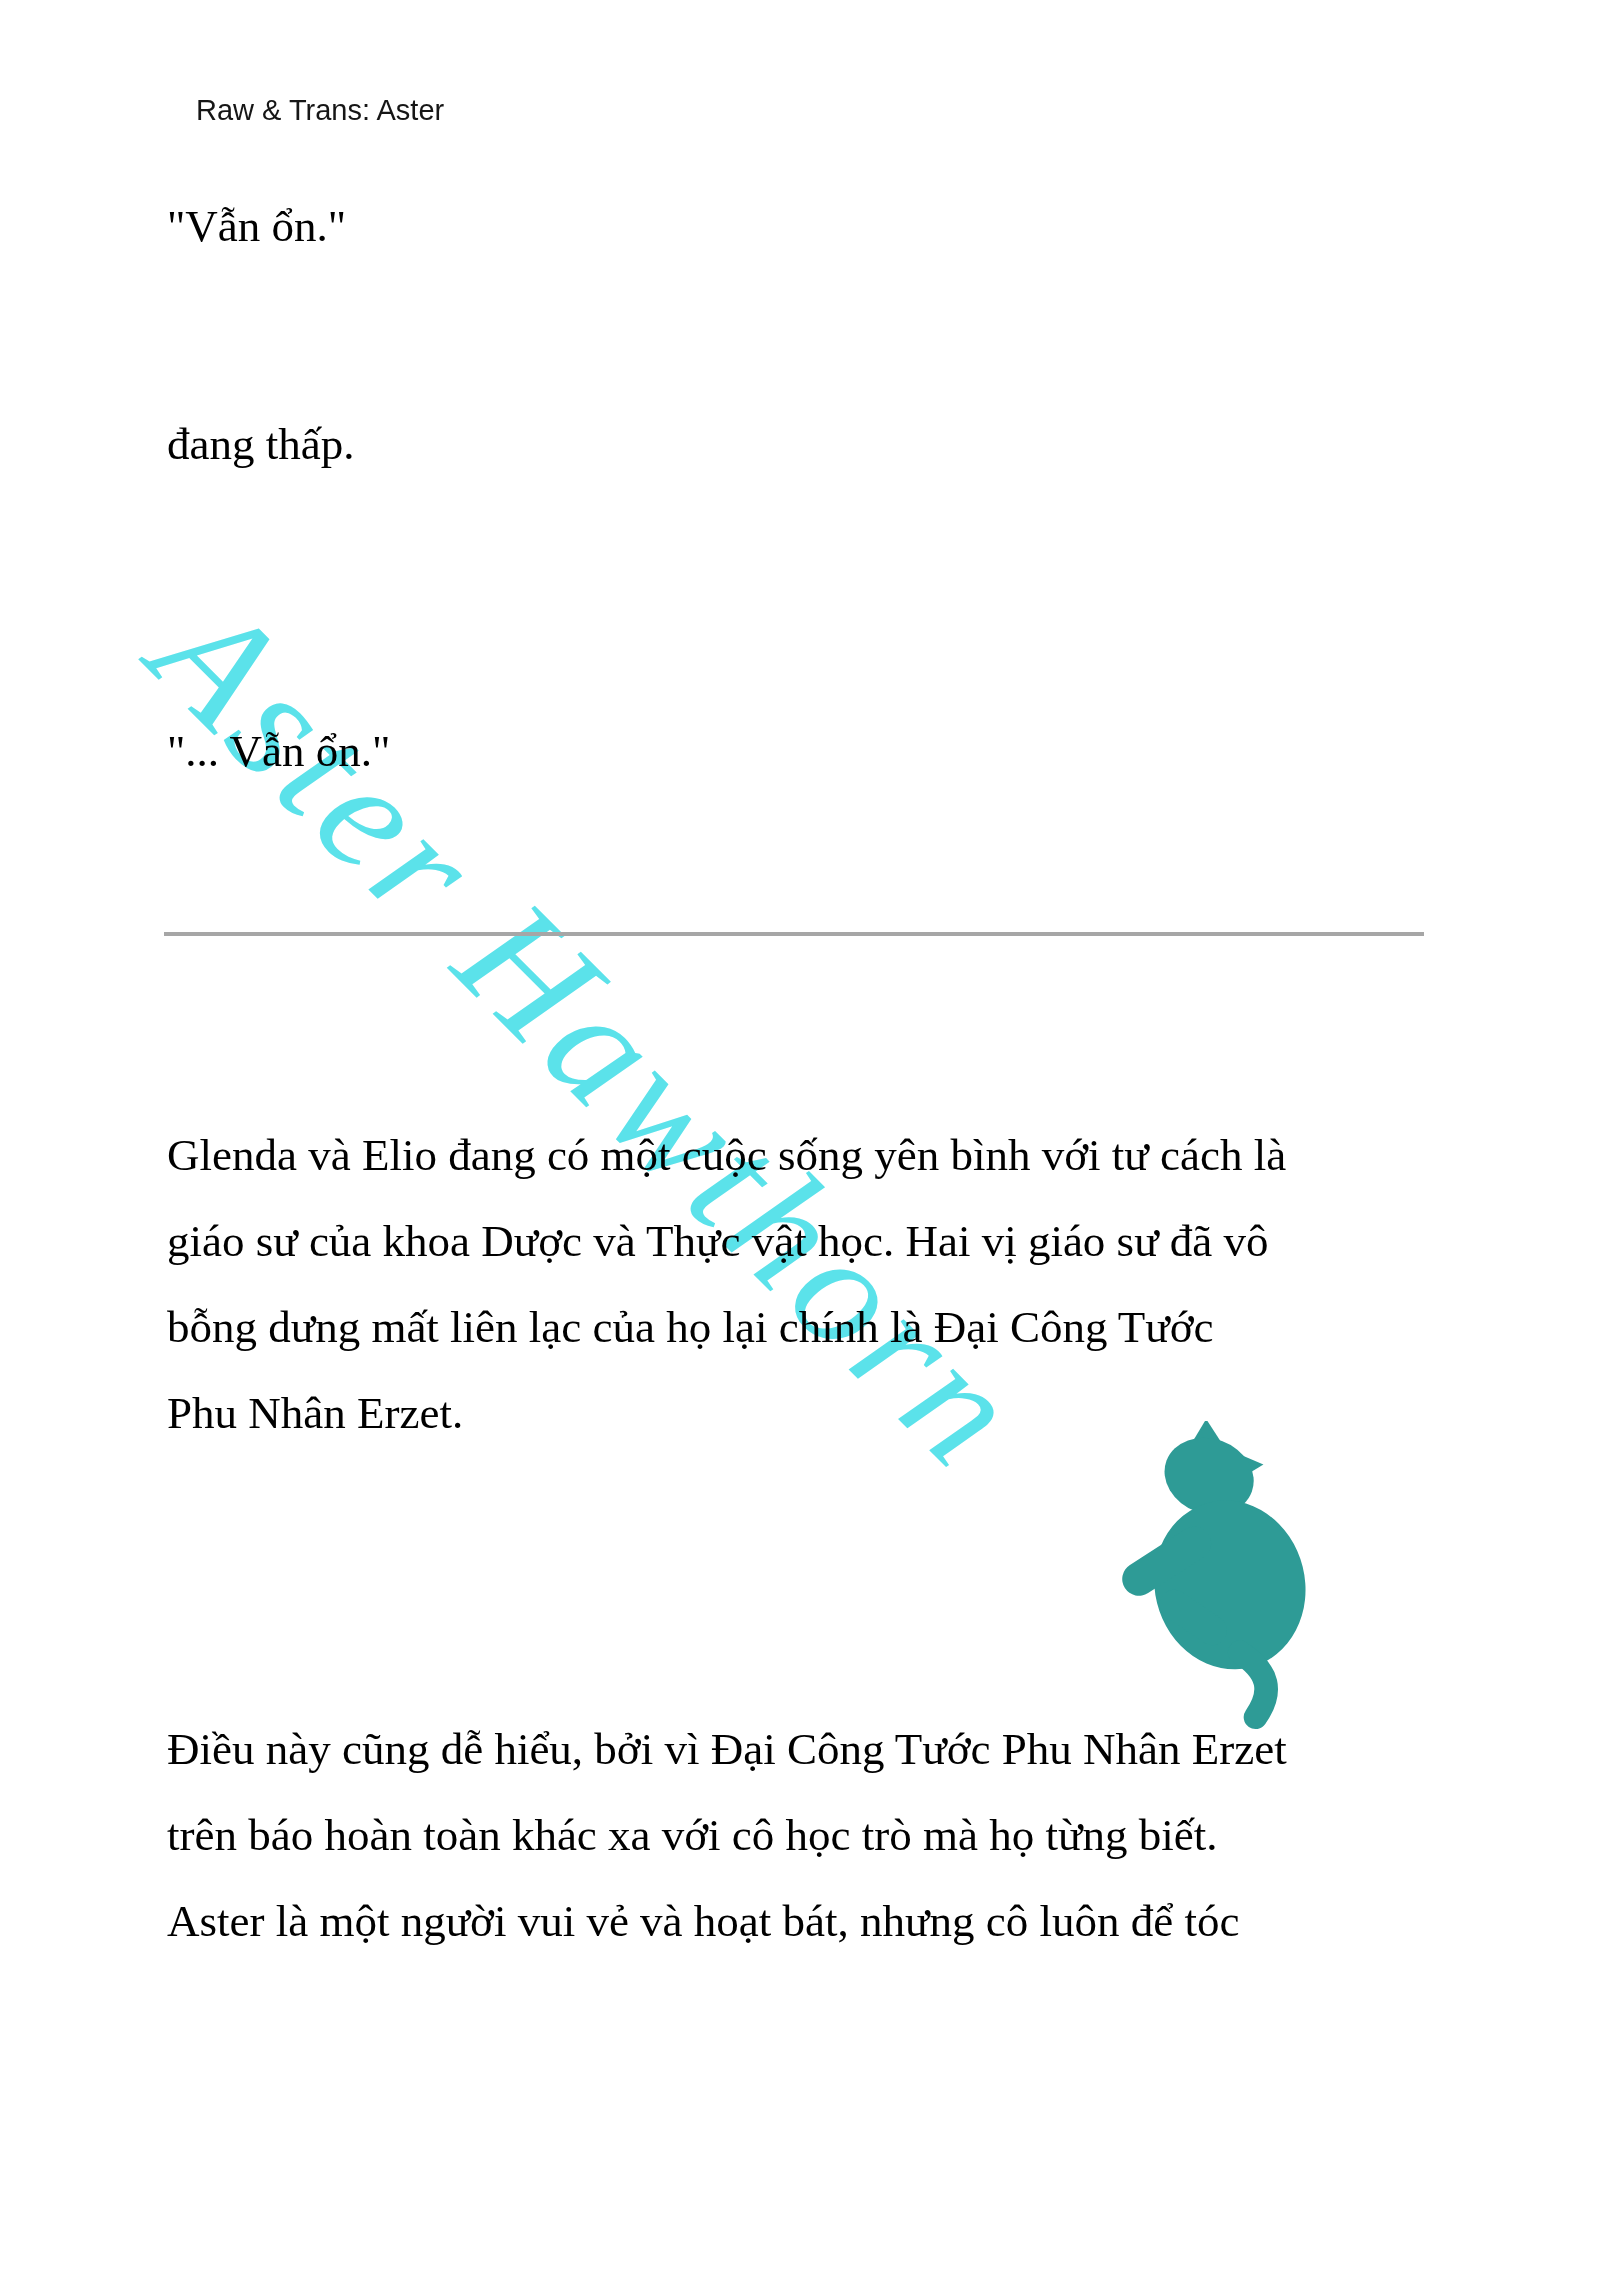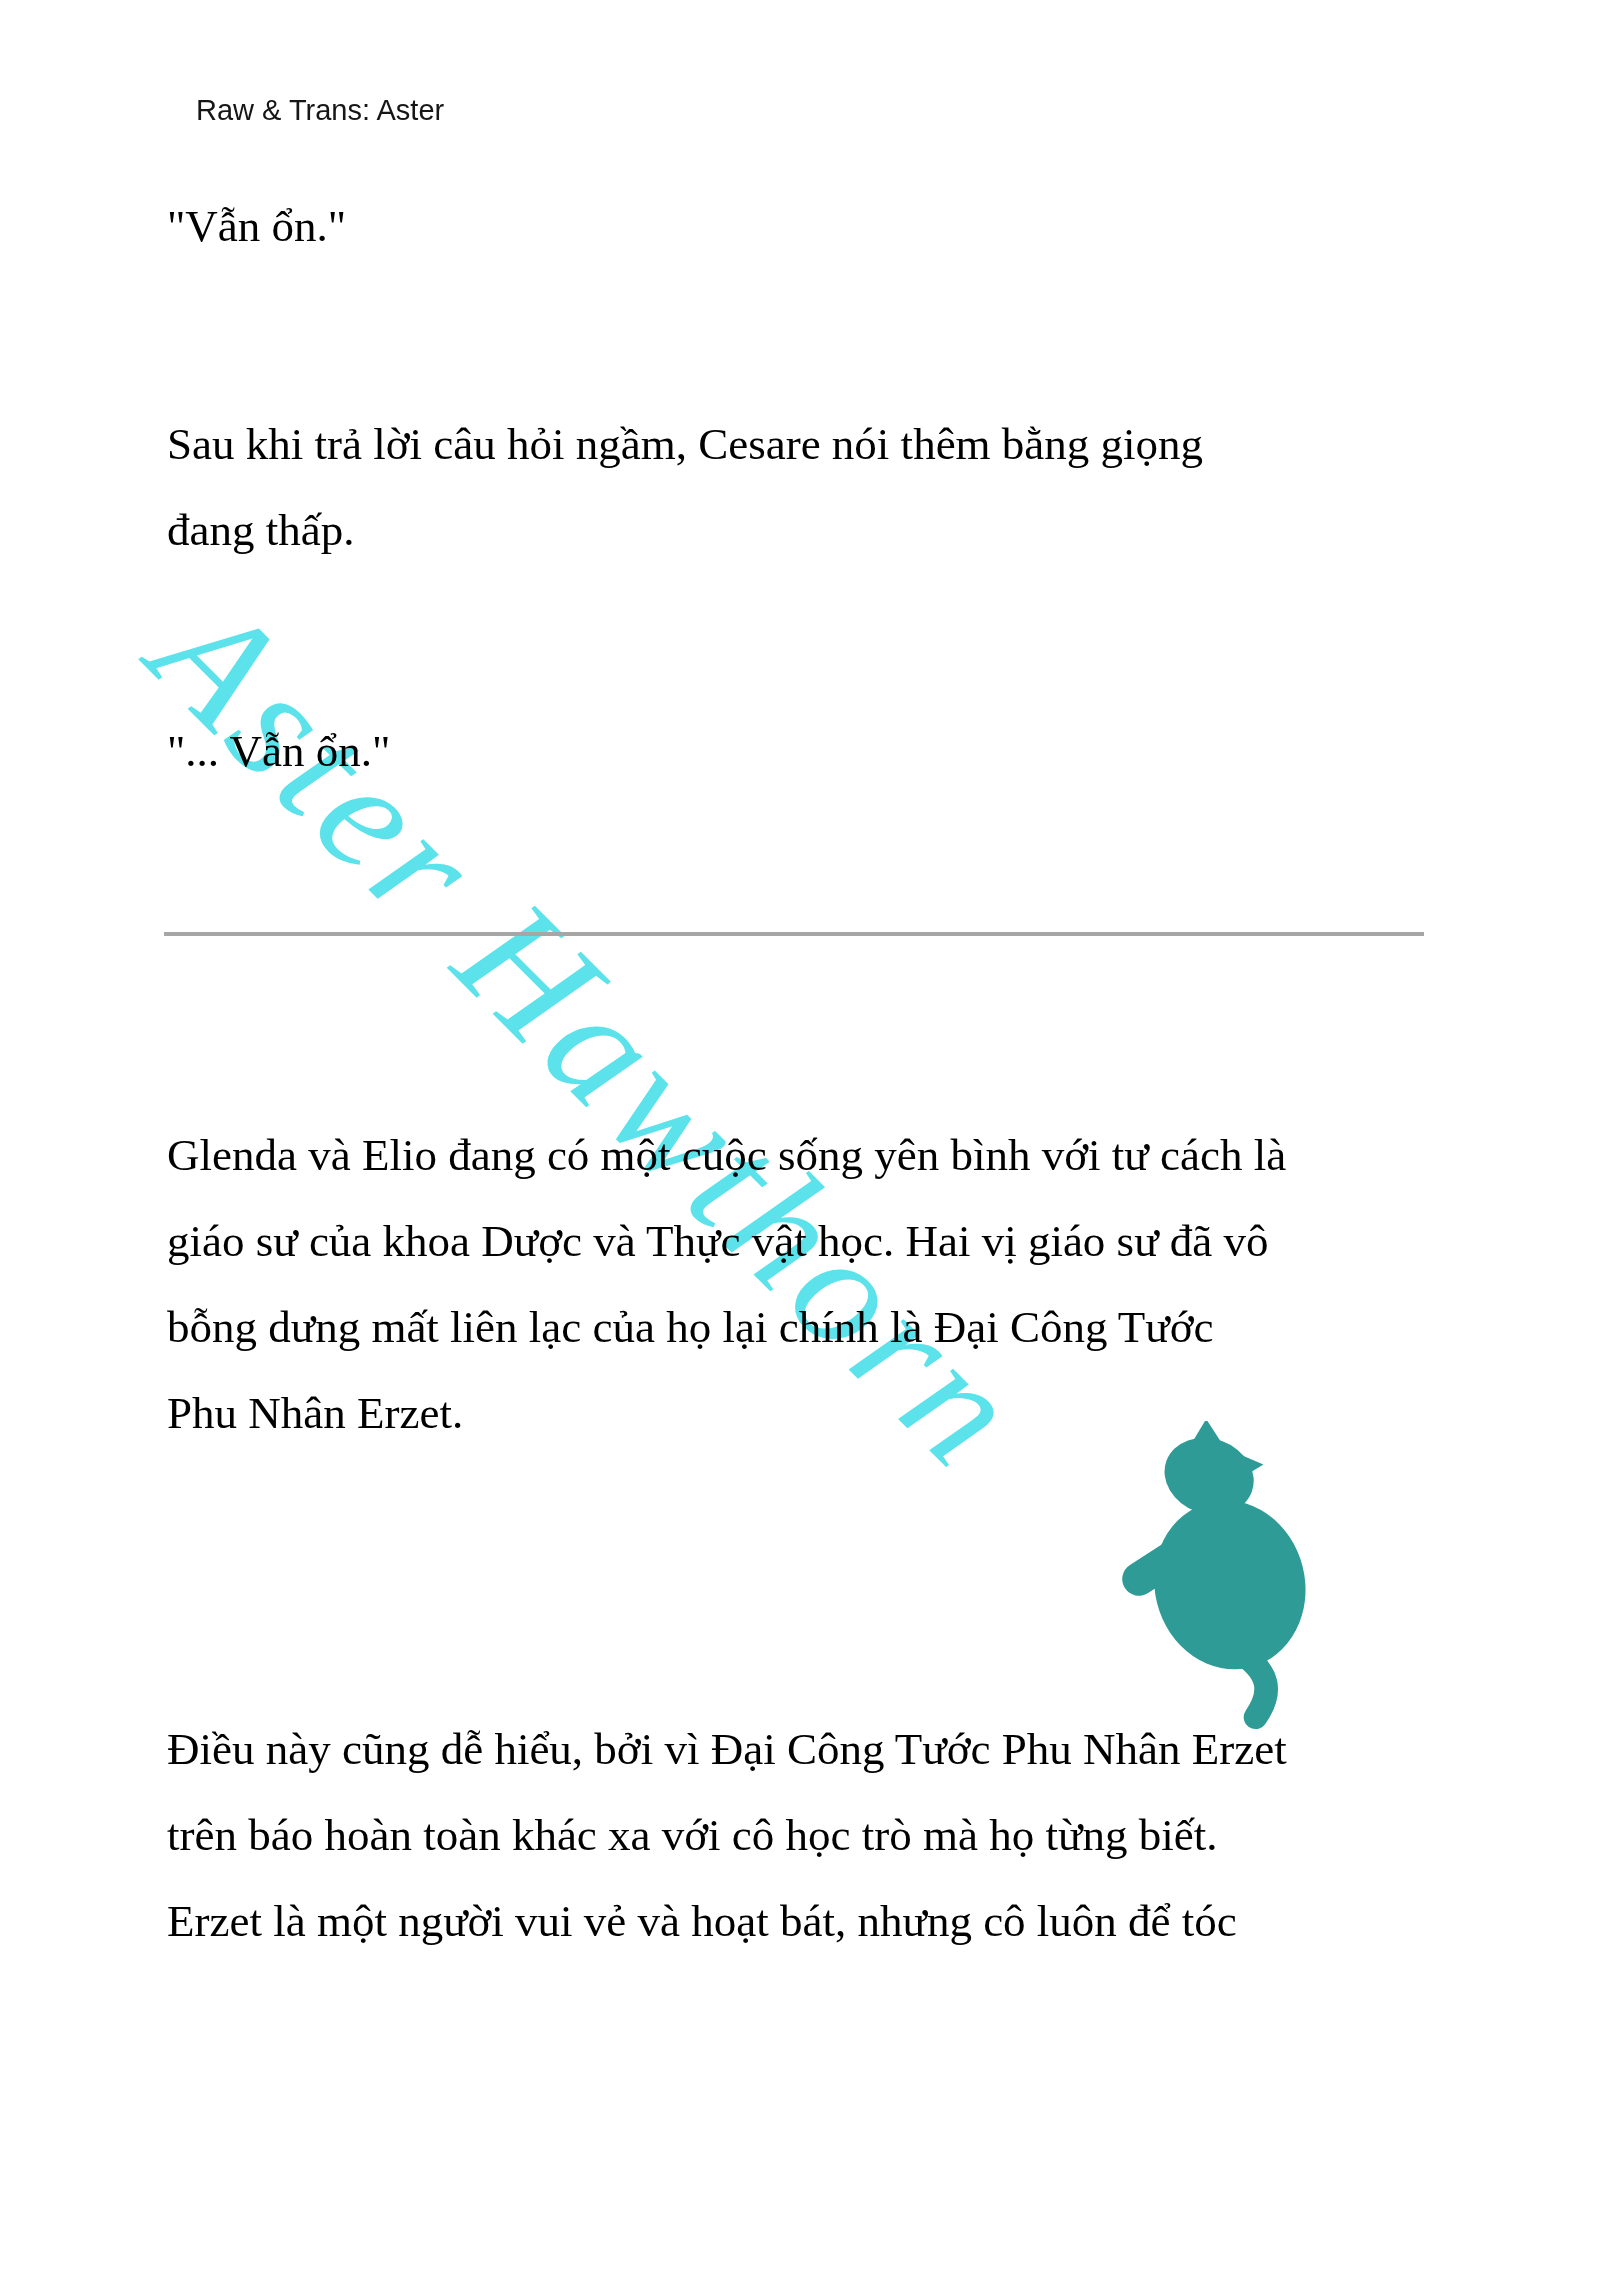--- a/index.html
+++ b/index.html
@@ -96,35 +96,34 @@
     <path d="M60 186 L98 212" stroke="currentColor" stroke-width="30" stroke-linecap="round" fill="none"></path>
 
     <path d="M126 234 C156 254 160 274 142 300" stroke="currentColor" stroke-width="24" stroke-linecap="round" fill="none"></path>
   </svg>
 
   <div class="para p1">
     <div class="line">"Vẫn ổn."</div>
   </div>
 
   <div class="para p2">
-    <div class="line">Sau khi trả lời câu hỏi ngầm, Cesare nói thêm bằng giọng</div>
     <div class="line">đang thấp.</div>
   </div>
 
   <div class="para p3">
     <div class="line">"... Vẫn ổn."</div>
   </div>
 
   <div class="para p4">
     <div class="line">Glenda và Elio đang có một cuộc sống yên bình với tư cách là</div>
     <div class="line">giáo sư của khoa Dược và Thực vật học. Hai vị giáo sư đã vô</div>
     <div class="line">bỗng dưng mất liên lạc của họ lại chính là Đại Công Tước</div>
     <div class="line">Phu Nhân Erzet.</div>
   </div>
 
   <div class="para p5">
     <div class="line">Điều này cũng dễ hiểu, bởi vì Đại Công Tước Phu Nhân Erzet</div>
     <div class="line">trên báo hoàn toàn khác xa với cô học trò mà họ từng biết.</div>
-    <div class="line">Erzet là một người vui vẻ và hoạt bát, nhưng cô luôn để tóc</div>
+    <div class="line">Aster là một người vui vẻ và hoạt bát, nhưng cô luôn để tóc</div>
   </div>
 
 </div>
 
 
 </body></html>

